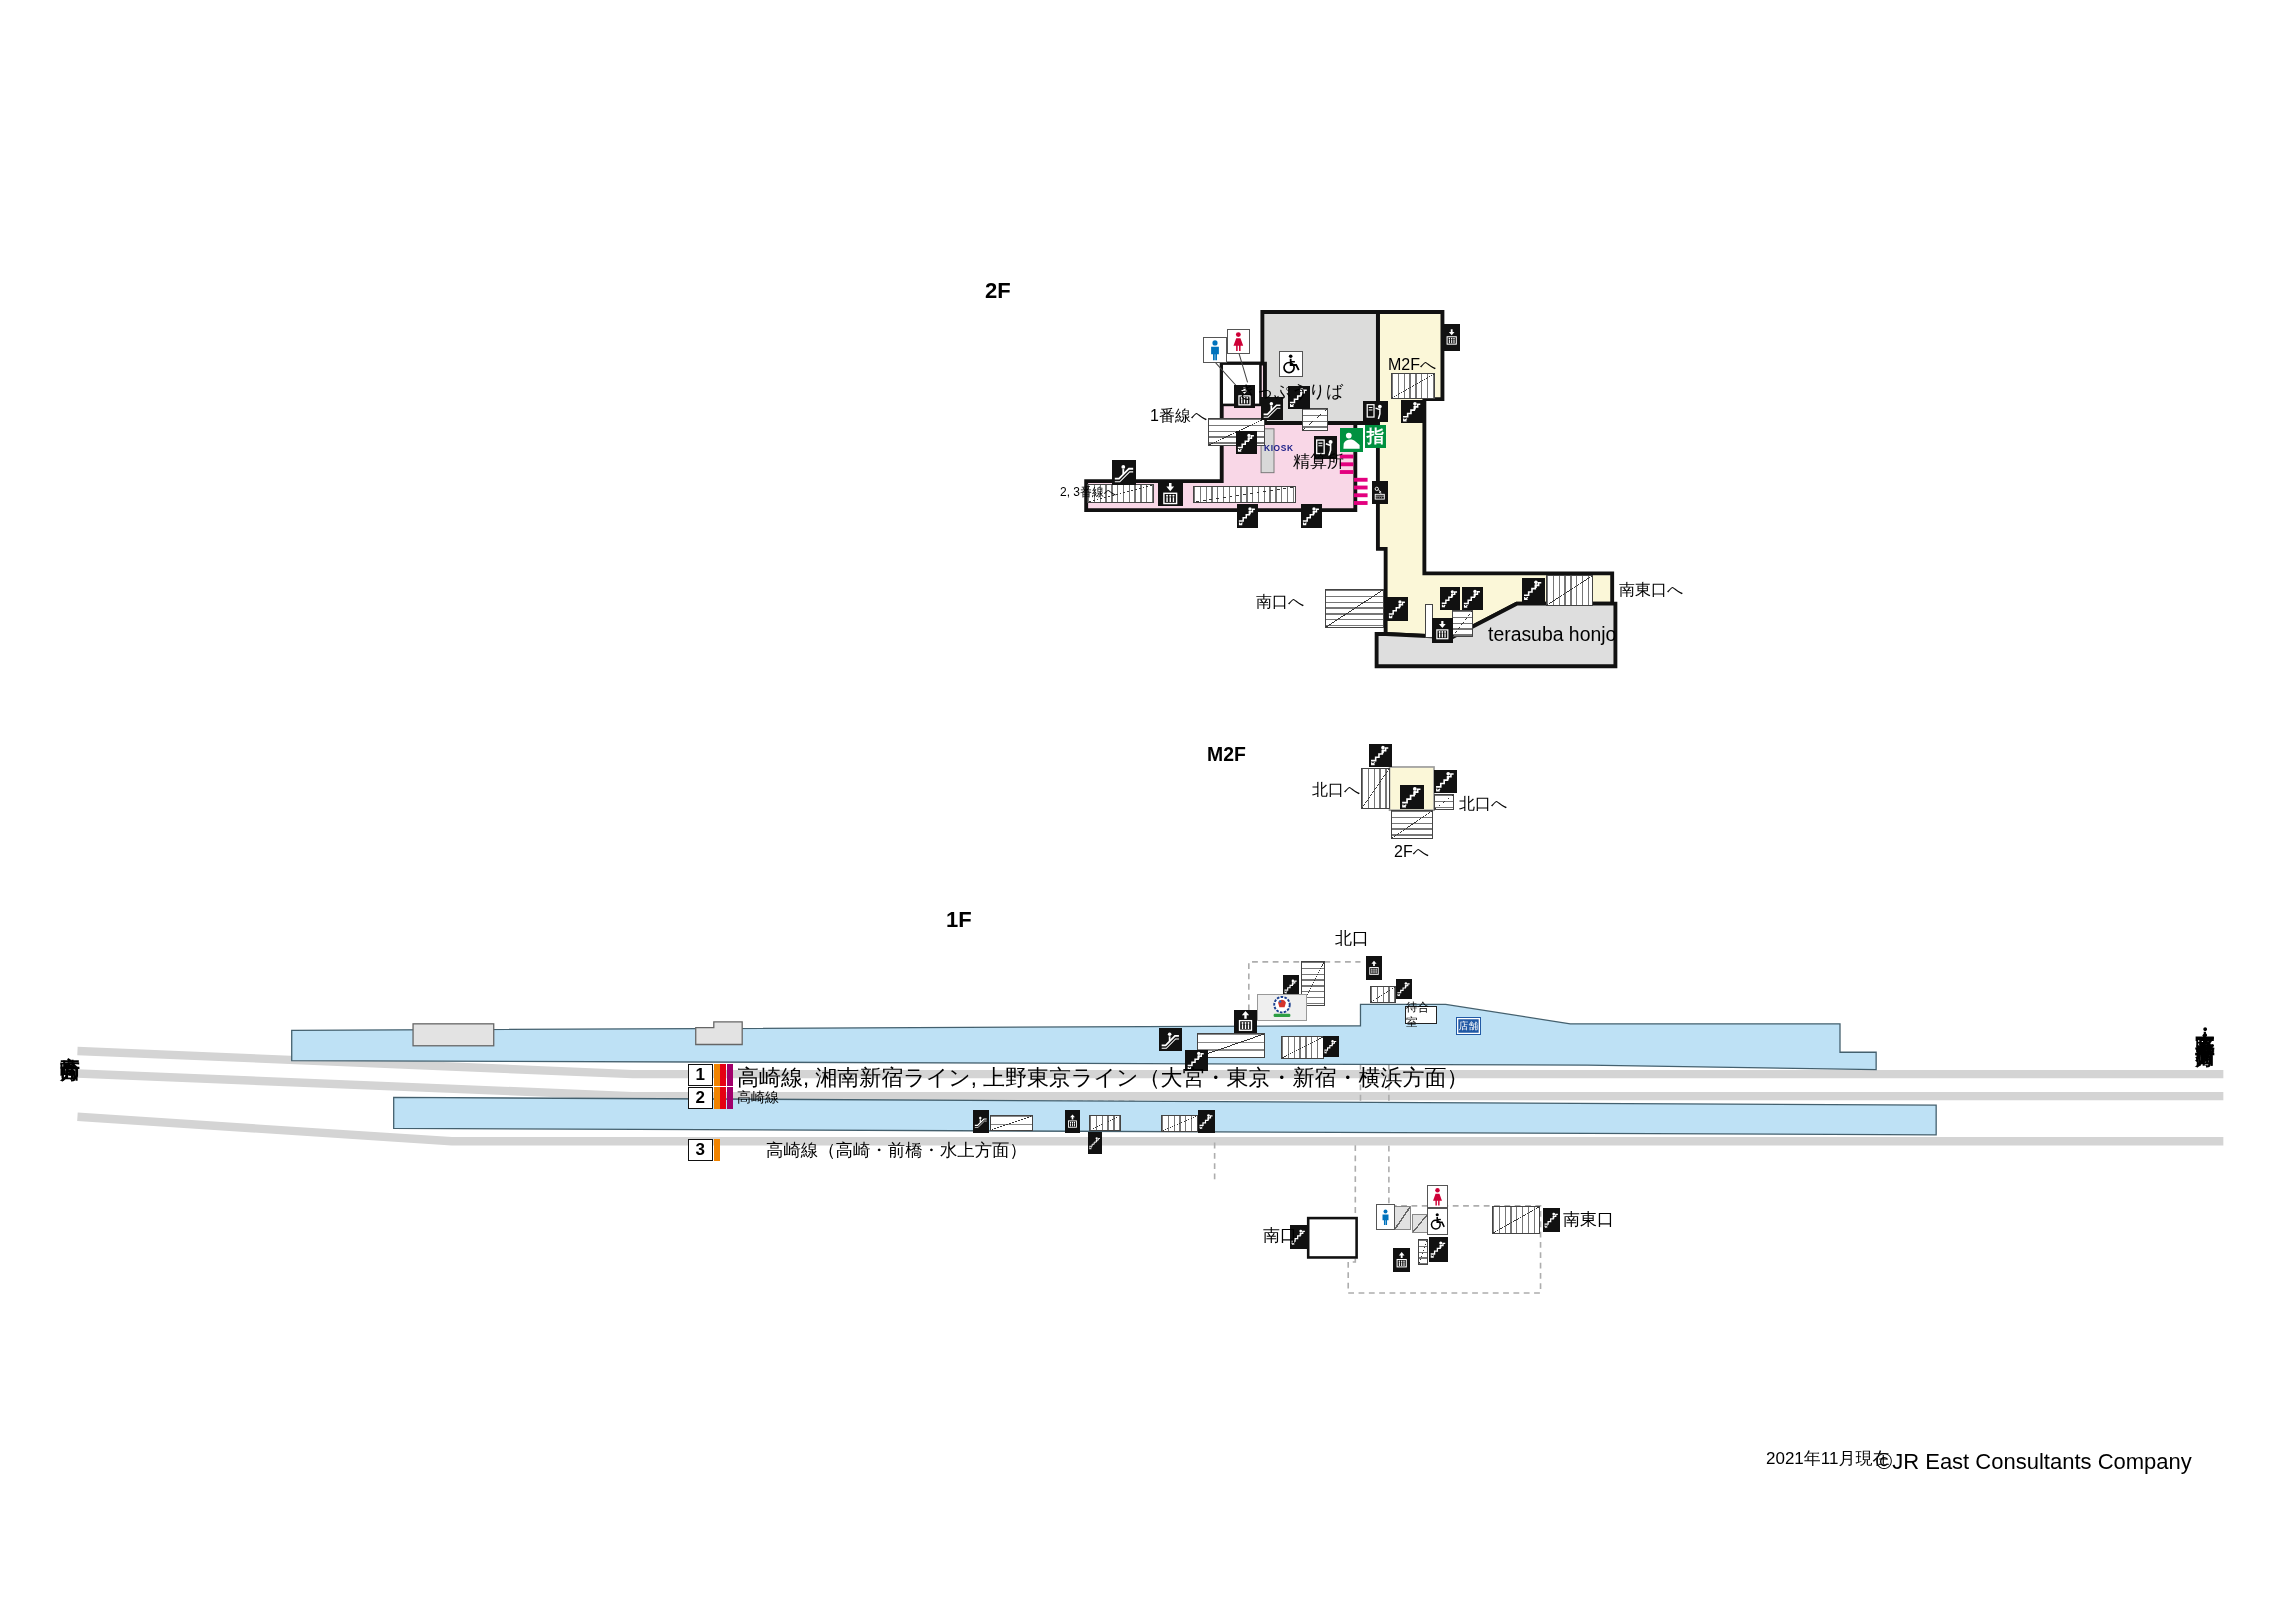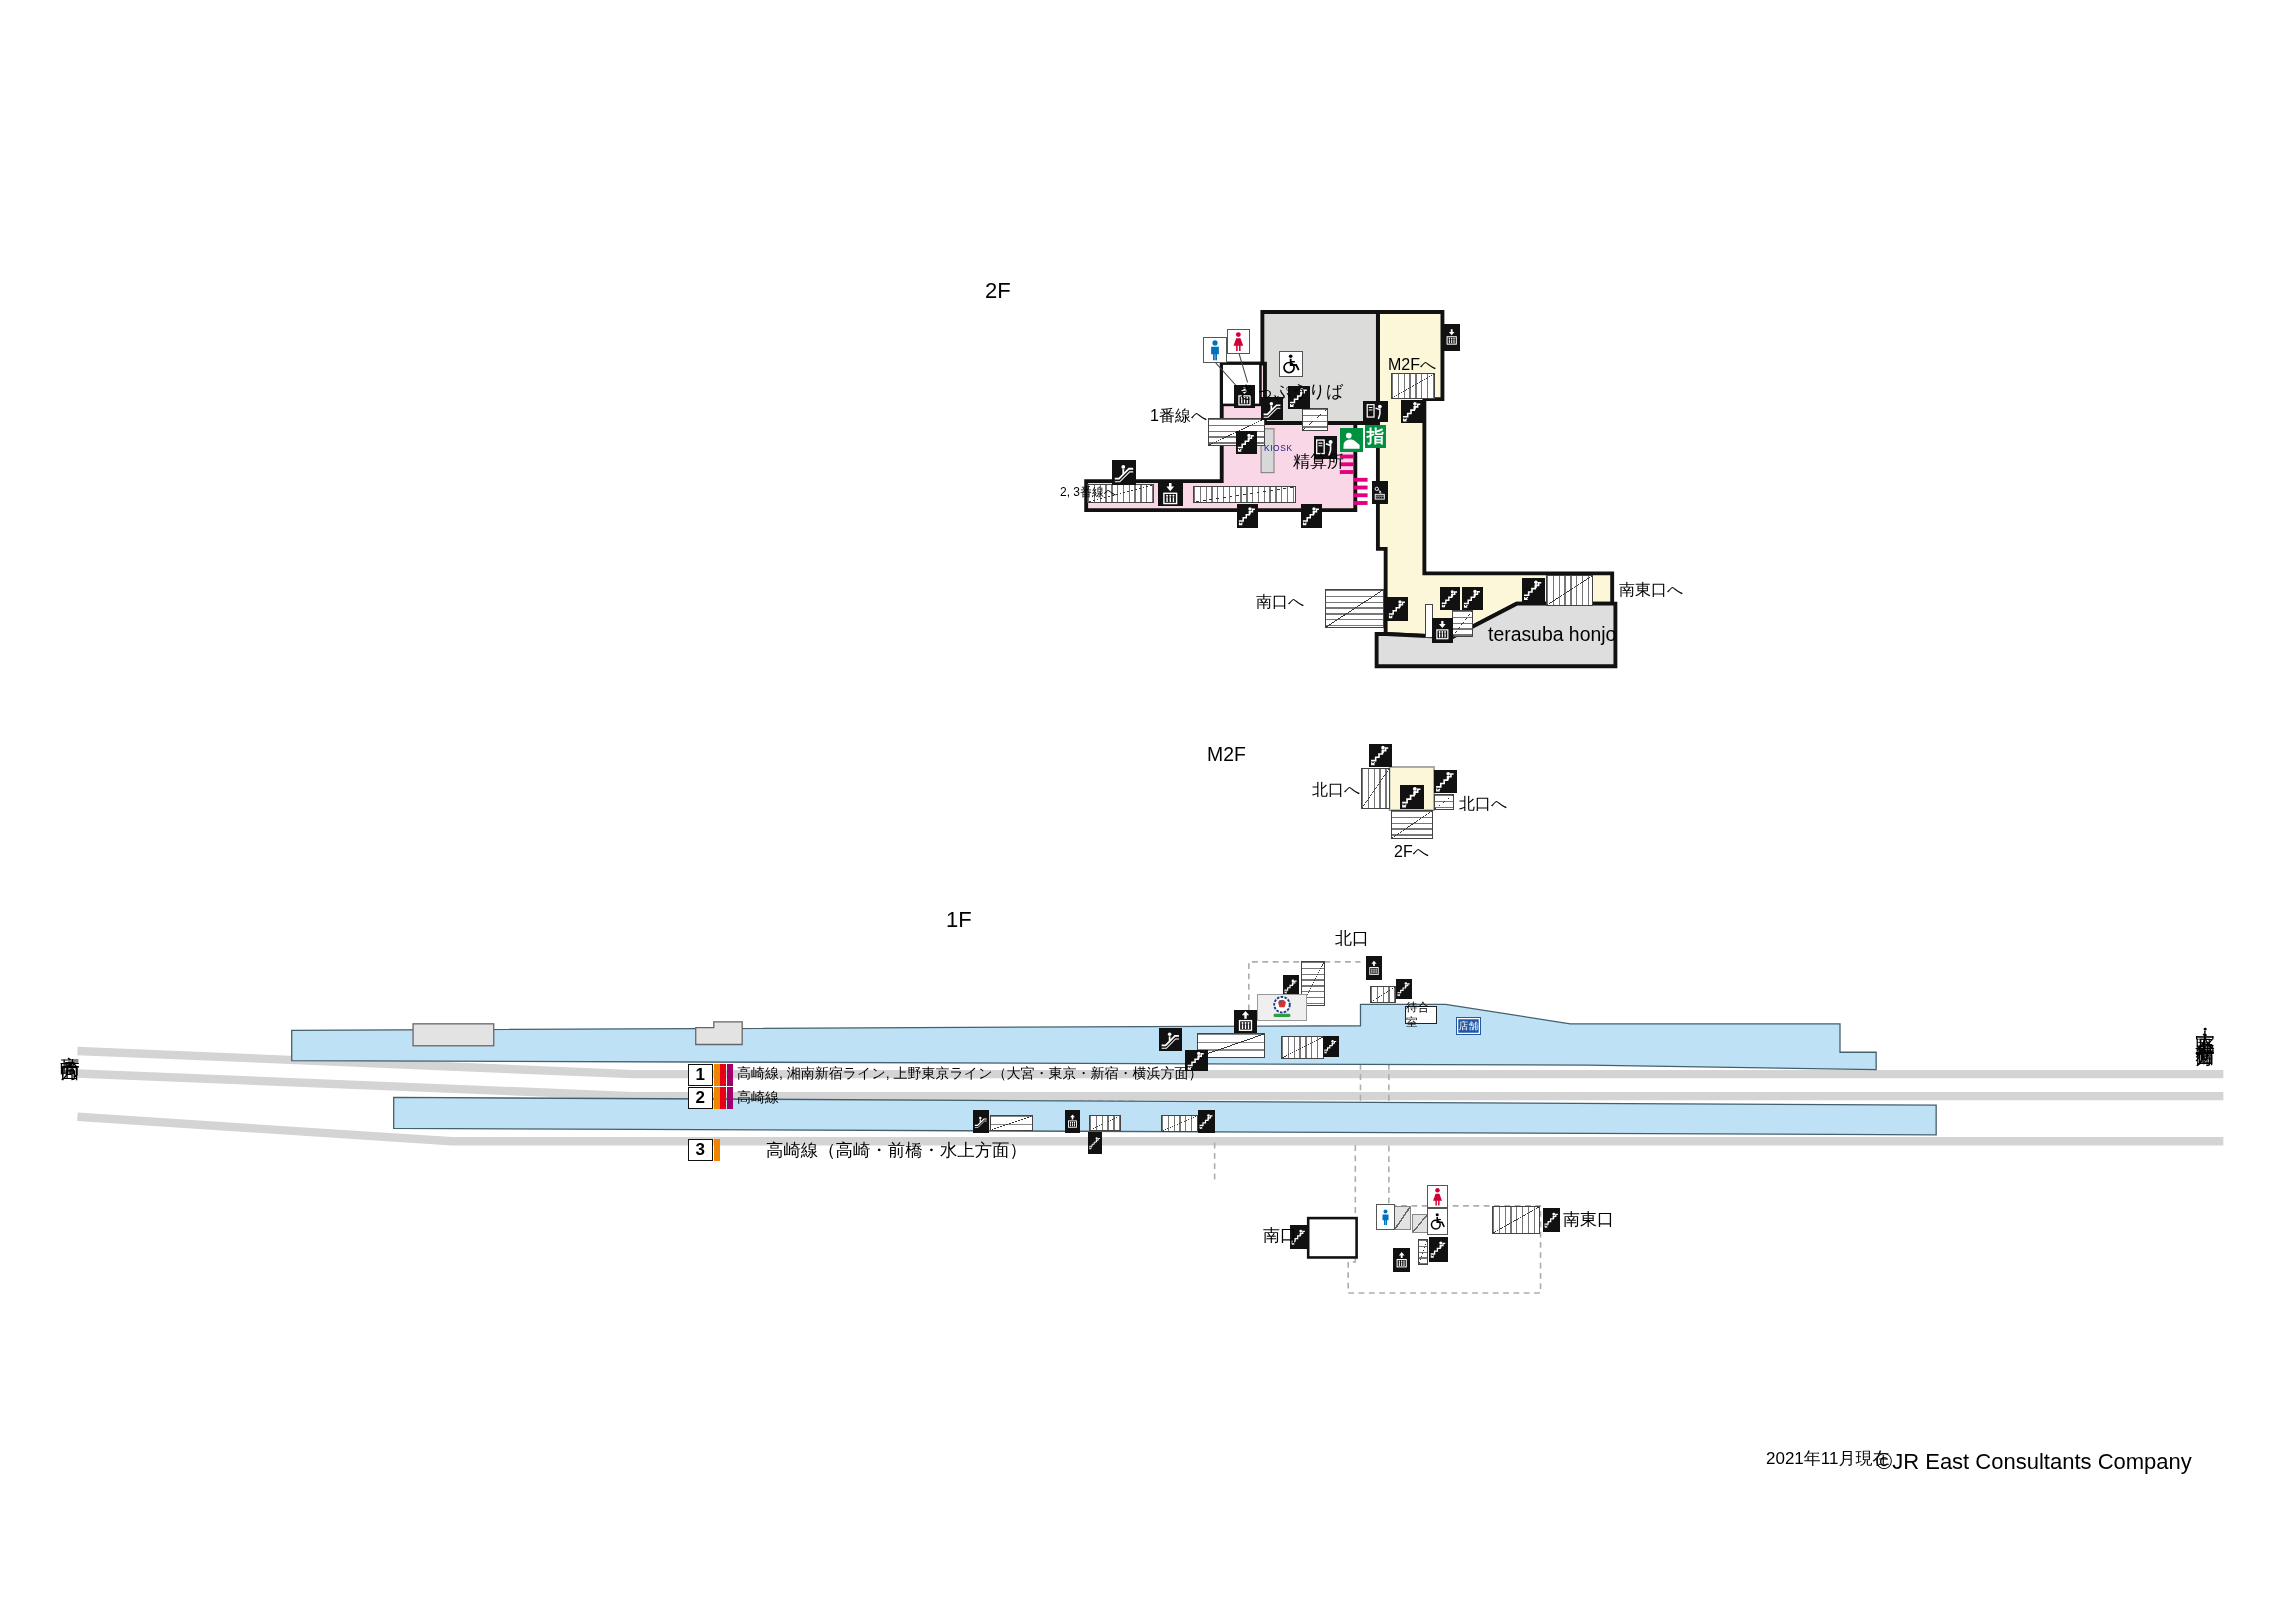--- a/index.html
+++ b/index.html
@@ -1,20 +1,20 @@
 <!DOCTYPE html>
 <html style="--platform: #BEE1F5; --platform_edge: #44606E; --track: #D4D4D4; --zone_yellow: #FBF7D8; --zone_pink: #F9D7E7; --zone_gray: #DCDCDB; --wall: #111111; --gate_magenta: #E3007F; --jr_green: #009140; --line_takasaki: #F08300; --line_shonan: #E60012; --line_ueno: #A1006B; --kiosk_blue: #1D2088; --shop_blue: #2159A5; --toilet_man: #0072BC; --toilet_woman: #CE0037; --dash: #ADADAD;font-size:10.3px"><head>
 <meta charset="utf-8">
 <style>
   html,body{margin:0;padding:0;background:#fff;}
   #canvas{position:relative;width:2295px;height:1623px;overflow:hidden;
           font-family:"Liberation Sans","DejaVu Sans",sans-serif;color:#000;}
   #basemap{position:absolute;left:0;top:0;}
   .lbl{position:absolute;white-space:nowrap;line-height:1.1;}
-  .b{font-weight:normal;}
+  .b{font-weight:bold;}
   .vert{writing-mode:vertical-rl;letter-spacing:1.9px;}
   .icon{position:absolute;background:#111;}
   .icon svg{display:block;width:100%;height:100%;}
   .icon.white{background:#fff;border:1.3px solid #555;}
   .icon.green{background:var(--jr_green);}
   .shi{position:absolute;background:var(--jr_green);color:#fff;font-weight:bold;
        display:flex;align-items:center;justify-content:center;}
   .stairblk{position:absolute;background:#fff;border:1.3px solid #444;box-sizing:border-box;}
   .hv{background-image:linear-gradient(to bottom right,transparent 49.3%,#333 49.3%,#333 50.7%,transparent 50.7%),repeating-linear-gradient(90deg,#777 0 1.3px,transparent 1.3px 5.8px);}
   .hh{background-image:linear-gradient(to bottom right,transparent 49.3%,#333 49.3%,#333 50.7%,transparent 50.7%),repeating-linear-gradient(180deg,#777 0 1.3px,transparent 1.3px 5.8px);}
@@ -425,21 +425,21 @@
   <div class="signbox" style="left:1405px;top:1006px;width:32px;height:18px;font-size:11.6px">待合室</div>
   <div class="bluebox" style="left:1456px;top:1017px;width:23px;height:16px;font-size:9.7px">店舗</div>
   <div class="lbl b vert" style="left:59px;top:1041px;font-size:19.4px">高崎方面</div>
   <div class="lbl b vert" style="left:2194px;top:1015px;font-size:19.4px">大宮・上野・新宿方面</div>
 
   <div>
     <div class="numbox" style="left:688px;top:1064px">1</div>
     <span class="chip" style="left:714px;top:1064px;background:var(--line_takasaki)"></span>
     <span class="chip" style="left:720px;top:1064px;background:var(--line_shonan)"></span>
     <span class="chip" style="left:727px;top:1064px;background:var(--line_ueno)"></span>
-    <div class="lbl" style="left:737px;top:1066px;font-size:14px">高崎線, 湘南新宿ライン, 上野東京ライン（大宮・東京・新宿・横浜方面）</div>
+    <div class="lbl" style="left:737px;top:1066px;font-size:22px">高崎線, 湘南新宿ライン, 上野東京ライン（大宮・東京・新宿・横浜方面）</div>
   </div>
   <div>
     <div class="numbox" style="left:688px;top:1087px">2</div>
     <span class="chip" style="left:714px;top:1087px;background:var(--line_takasaki)"></span>
     <span class="chip" style="left:720px;top:1087px;background:var(--line_shonan)"></span>
     <span class="chip" style="left:727px;top:1087px;background:var(--line_ueno)"></span>
     <div class="lbl" style="left:737px;top:1090px;font-size:14px">高崎線</div>
   </div>
   <div>
     <div class="numbox" style="left:688px;top:1139px">3</div>

